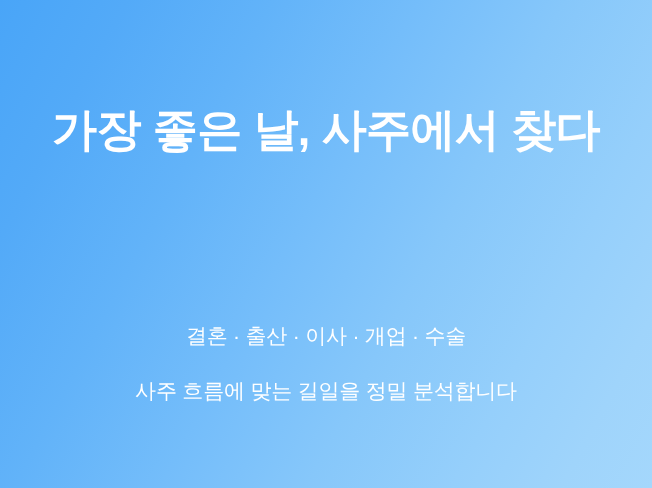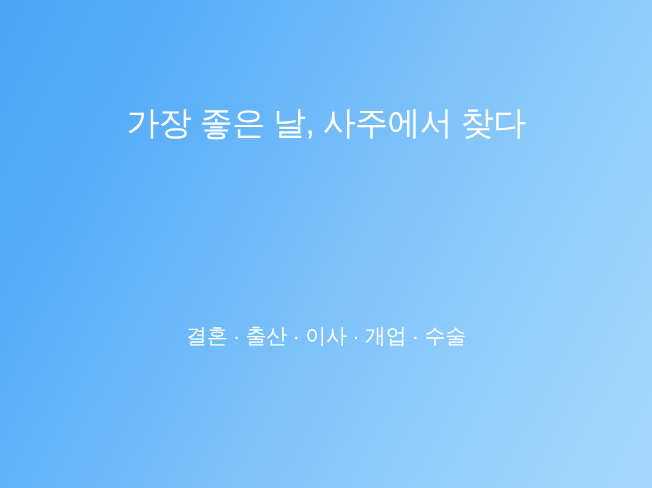--- a/index.html
+++ b/index.html
@@ -43,23 +43,23 @@
     top: 103px;
     left: 0;
     right: 0;
     text-align: center;
   }
 
   .headline {
     display: inline-block;
     margin: 0;
     color: #FFFFFF;
-    font-size: 33px;
+    font-size: 45px;
     line-height: 1.22;
-    font-weight: 400;
+    font-weight: 700;
     letter-spacing: -0.6px;
     white-space: nowrap;
   }
 
   
   .subtitle-wrap {
     position: absolute;
     top: 322px;
     left: 0;
     right: 0;
@@ -85,15 +85,16 @@
 <body>
 
 <div class="banner">
 
   <div class="headline-wrap">
     <h1 class="headline">가장 좋은 날, 사주에서 찾다</h1>
   </div>
 
   <div class="subtitle-wrap">
     <span class="subtitle">결혼 · 출산 · 이사 · 개업 · 수술</span>
+    <span class="subtitle subtitle-secondary">사주 흐름에 맞는 길일을 정밀 분석합니다</span>
   </div>
 
 </div>
 
 </body></html>

